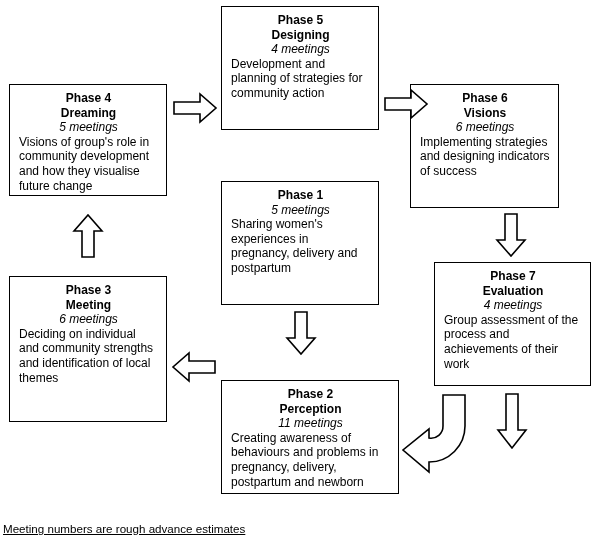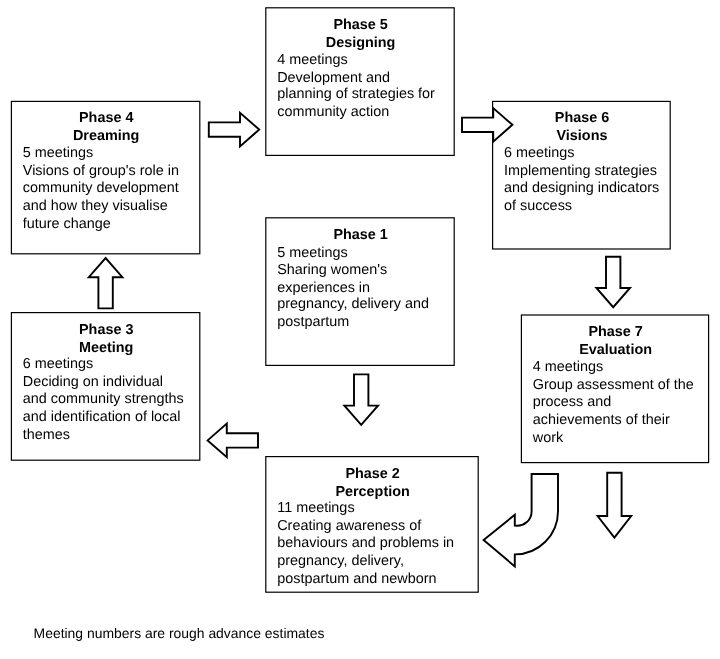--- a/index.html
+++ b/index.html
@@ -29,21 +29,22 @@
     text-align: left;
   }
   .phase-title {
     display: block;
     text-align: center;
     font-weight: bold;
     white-space: pre-line;
   }
   .phase-meetings {
     display: block;
-    text-align: left;
+    text-align: center;
+    font-style: italic;
   }
   .phase-desc {
     display: block;
     text-align: left;
   }
   .caption {
     position: absolute;
     font-size: 11.6px;
     line-height: 15px;
     white-space: nowrap;
@@ -68,41 +69,41 @@
 
 <div id="canvas">
 
   <div class="phase-box" style="left:221px; top:6px; width:158px; height:124px;">
     <span class="phase-title">Phase 5</span>
     <span class="phase-title">Designing</span>
     <span class="phase-meetings">4 meetings</span>
     <span class="phase-desc">Development and planning of strategies for community action</span>
   </div>
 
-  <div class="phase-box" style="left:9px; top:84px; width:158px; height:128px;">
+  <div class="phase-box" style="left:9px; top:84px; width:158px; height:112px;">
     <span class="phase-title">Phase 4</span>
     <span class="phase-title">Dreaming</span>
     <span class="phase-meetings">5 meetings</span>
     <span class="phase-desc">Visions of group's role in community development and how they visualise future change</span>
   </div>
 
   <div class="phase-box" style="left:410px; top:84px; width:149px; height:124px;">
     <span class="phase-title">Phase 6</span>
     <span class="phase-title">Visions</span>
     <span class="phase-meetings">6 meetings</span>
     <span class="phase-desc">Implementing strategies and designing indicators of success</span>
   </div>
 
   <div class="phase-box" style="left:221px; top:181px; width:158px; height:124px;">
     <span class="phase-title">Phase 1</span>
     <span class="phase-meetings">5 meetings</span>
     <span class="phase-desc">Sharing women's experiences in pregnancy, delivery and postpartum</span>
   </div>
 
-  <div class="phase-box" style="left:9px; top:260px; width:158px; height:124px;">
+  <div class="phase-box" style="left:9px; top:276px; width:158px; height:146px;">
     <span class="phase-title">Phase 3</span>
     <span class="phase-title">Meeting</span>
     <span class="phase-meetings">6 meetings</span>
     <span class="phase-desc">Deciding on individual and community strengths and identification of local themes</span>
   </div>
 
   <div class="phase-box" style="left:434px; top:262px; width:157px; height:124px;">
     <span class="phase-title">Phase 7</span>
     <span class="phase-title">Evaluation</span>
     <span class="phase-meetings">4 meetings</span>
@@ -166,15 +167,15 @@
                Z"></path>
     </svg>
   </div>
 
   <div class="arrow" style="left:496px; top:393px; width:32px; height:56px;">
     <svg width="32" height="56" viewBox="0 0 32 56">
       <polygon points="10,1 22,1 22,37 30,37 16,55 2,37 10,37"></polygon>
     </svg>
   </div>
 
-  <div class="caption" style="left:28px; top:521px;">Meeting numbers are rough advance estimates</div>
+  <div class="caption" style="left:3px; top:521px;text-decoration:underline;">Meeting numbers are rough advance estimates</div>
 
 </div>
 
 </body></html>

